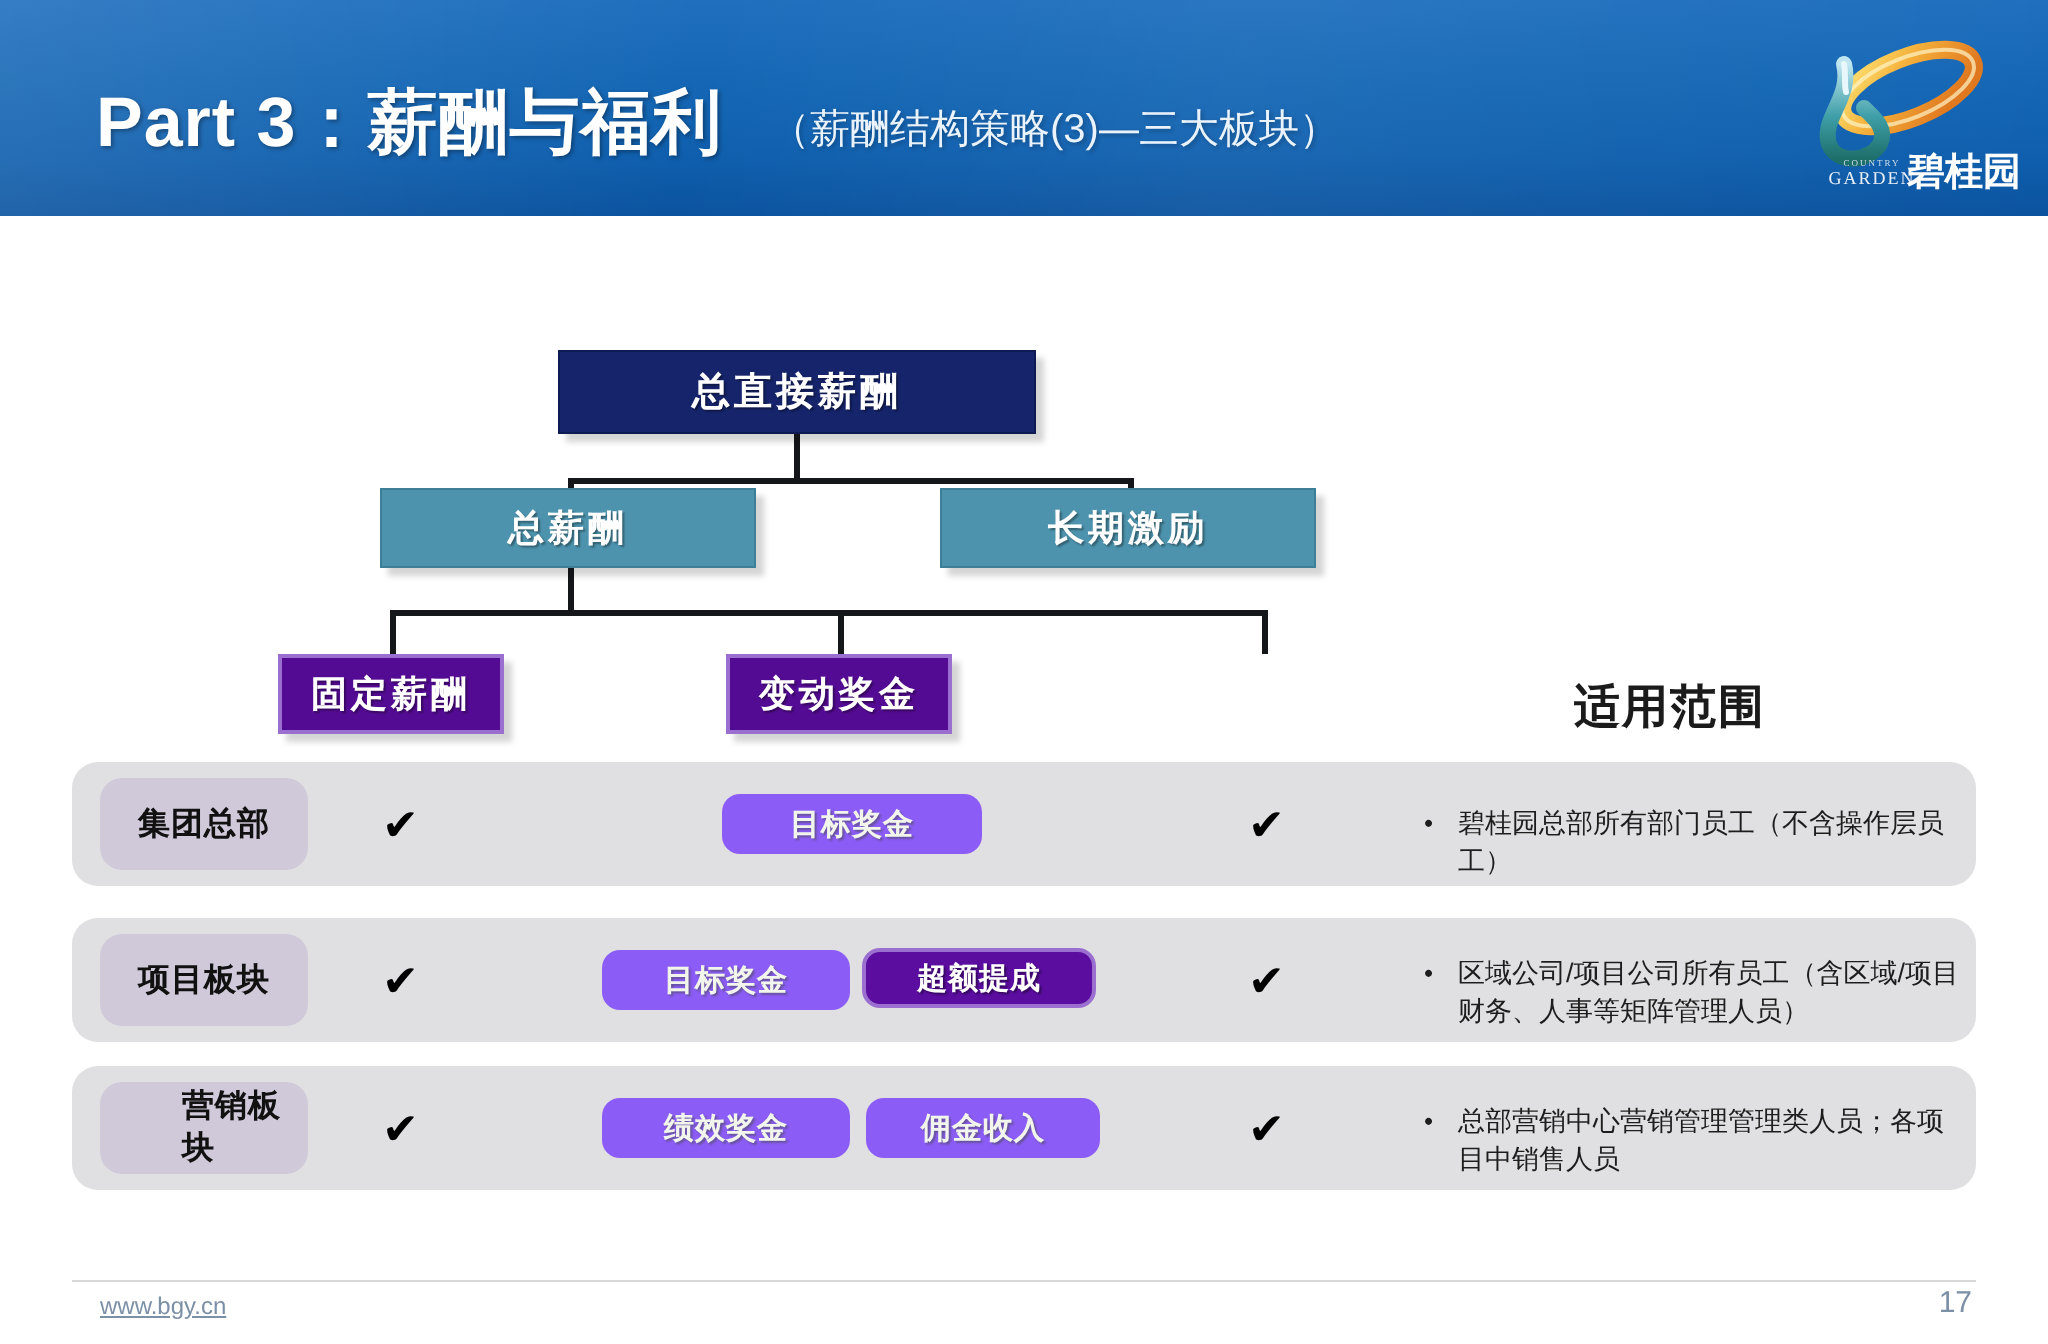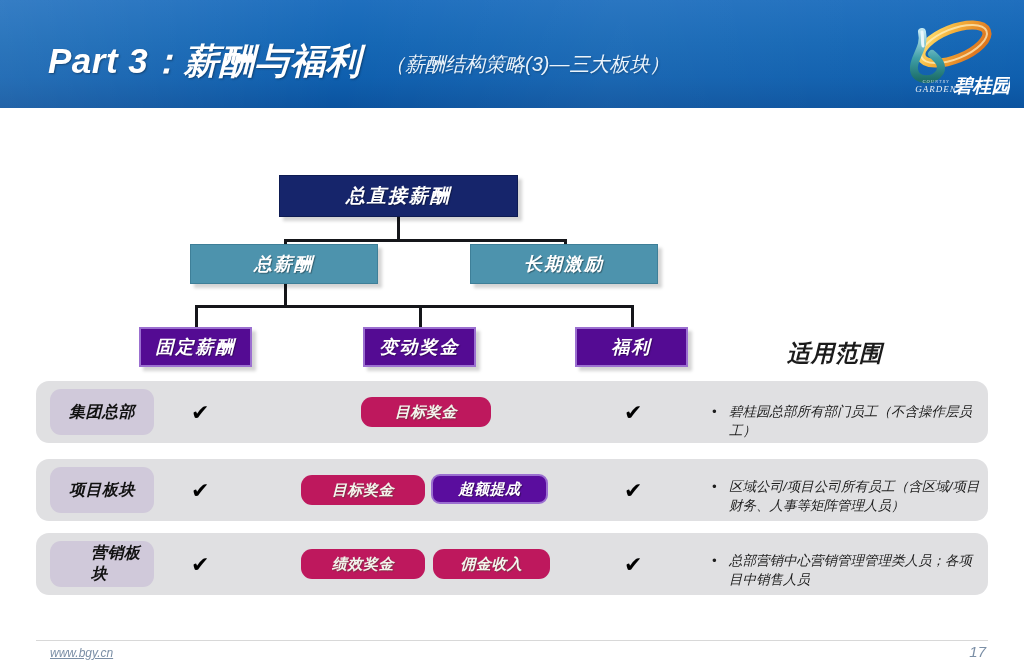--- a/index.html
+++ b/index.html
@@ -6,21 +6,20 @@
   html, body {
     width: 1024px; height: 672px;
     background: #ffffff;
     font-family: "Liberation Sans", "DejaVu Sans", sans-serif;
     overflow: hidden;
   }
   #slide {
     position: relative;
     width: 1024px; height: 672px;
     background: #ffffff;
-    font-style: italic;
   }
 
   
   .header {
     position: absolute; left: 0; top: 0;
     width: 1024px; height: 108px;
     background: linear-gradient(180deg,#1f6fbe 0%,#1567b5 38%,#0f5fae 72%,#0b539f 100%);
     overflow: hidden;
   }
   .header-sheen {
@@ -101,21 +100,21 @@
   }
   .badge {
     position: absolute;
     height: 30px;
     display: flex; align-items: center; justify-content: center;
     border-radius: 9px;
     font-size: 15px; font-weight: bold;
     letter-spacing: 0.5px;
     white-space: nowrap;
   }
-  .badge.green  { background: #be185d; color: #f2f5ec; text-shadow: 1px 1px 1px rgba(60,70,45,0.45); border-radius: 11px; }
+  .badge.green  { background: #8b5cf6; color: #f2f5ec; text-shadow: 1px 1px 1px rgba(60,70,45,0.45); }
   .badge.purple { background: #5a0d9e; color: #ffffff; border: 2px solid #9b6fd0; text-shadow: 1px 1px 1px rgba(0,0,0,0.4); }
 
   .scope-cell {
     position: absolute;
     left: 712px; width: 268px;
     font-size: 13.5px; color: #1d1d1d; line-height: 1.42;
   }
   .scope-cell .bullet {
     position: absolute; left: 0; top: 1px; font-size: 13px; color: #1d1d1d;
   }
@@ -200,23 +199,20 @@
     <div class="node teal" style="left:470px; top:244px; width:188px; height:40px;">
       <span>长期激励</span>
     </div>
 
     <div class="node purple" style="left:139px; top:327px; width:113px; height:40px;">
       <span>固定薪酬</span>
     </div>
     <div class="node purple" style="left:363px; top:327px; width:113px; height:40px;">
       <span>变动奖金</span>
     </div>
-    <div class="node purple" style="left:575px; top:327px; width:113px; height:40px;">
-      <span>福利</span>
-    </div>
   </div>
 
   <div class="scope-heading">适用范围</div>
 
   <div class="rows">
 
     <div class="row-band" style="top:381px;padding-left:34px;">
       <div class="row-pill" style="left:14px; top:8px;">
         <span>集团总部</span>
       </div>

